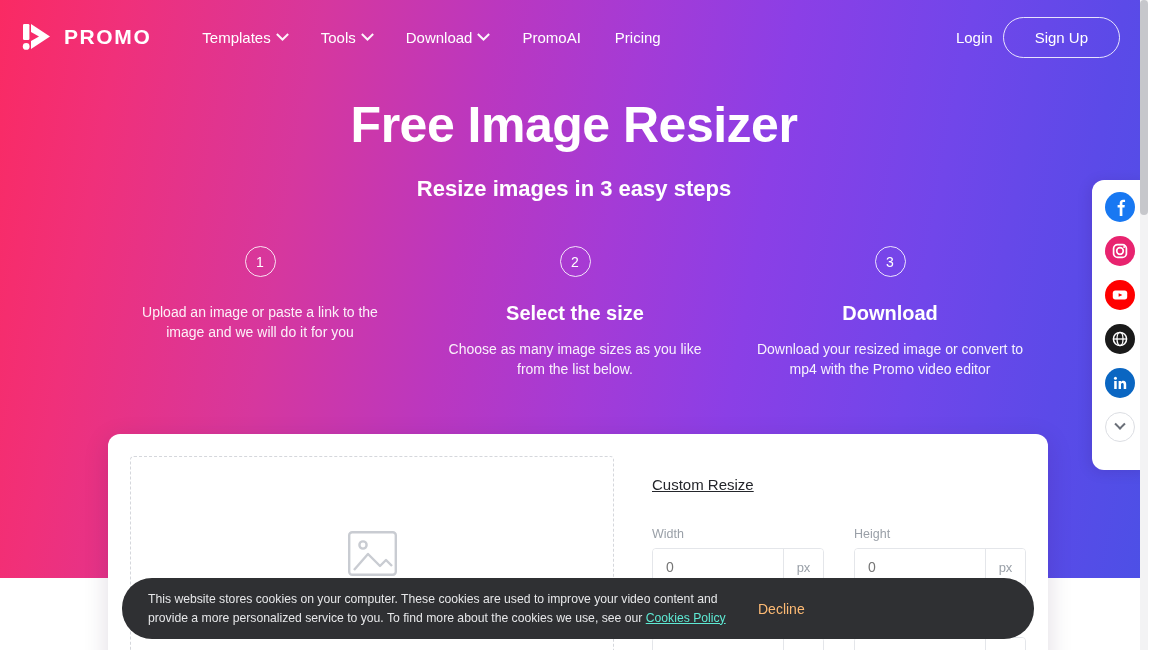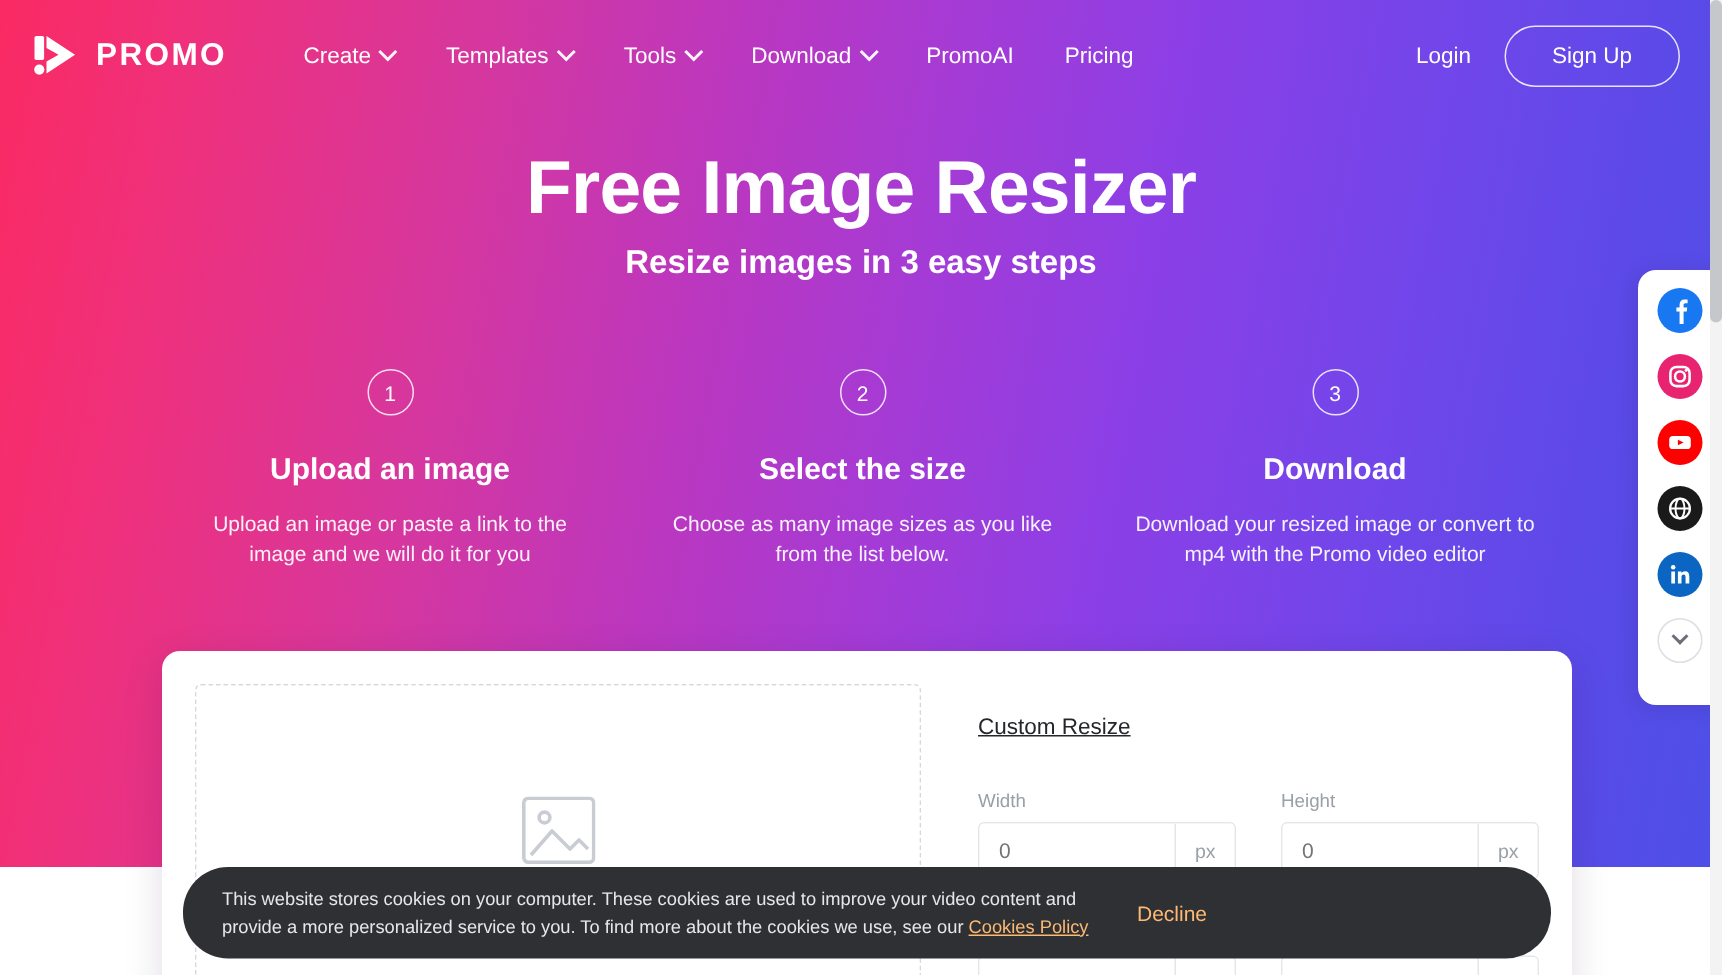--- a/index.html
+++ b/index.html
@@ -43,35 +43,35 @@
     display:flex; align-items:center; gap:7px;
     color:#ffffff; font-size:15px; padding:8px 17px;
     cursor:pointer; white-space:nowrap;
   }
   .chev {
     display:inline-block; width:9px; height:9px;
     border-right:2px solid rgba(255,255,255,.95);
     border-bottom:2px solid rgba(255,255,255,.95);
     transform:rotate(45deg) translate(-2px,-2px);
   }
-  .nav-right { margin-left:auto; display:flex; align-items:center; gap:22px; padding-right:6px;}
+  .nav-right { margin-left:auto; display:flex; align-items:center; gap:10px; padding-right:6px;}
   .login { color:#fff; font-size:15px; cursor:pointer; }
   .signup {
     color:#fff; font-size:15px; border:1.5px solid rgba(255,255,255,.85);
     border-radius:22px; padding:11px 31px; cursor:pointer; background:transparent;
     font-family:"Liberation Sans", sans-serif;
   }
 
   
   .h1 {
     position:absolute; top:96px; width:1148px; text-align:center;
     color:#fff; font-size:50px; font-weight:bold; letter-spacing:-0.5px;
   }
   .h2 {
-    position:absolute; top:162px; width:1148px; text-align:center;
+    position:absolute; top:176px; width:1148px; text-align:center;
     color:#fff; font-size:22px; font-weight:bold;
   }
 
   
   .steps {
     position:absolute; top:246px; left:110px; width:930px;
     display:flex; justify-content:space-between;
   }
   .step { width:300px; text-align:center; }
   .step-num {
@@ -146,21 +146,21 @@
   }
 
   
   .cookie {
     position:absolute; left:122px; top:578px; width:912px; height:61px;
     background:#2f3033; border-radius:30px;
     display:flex; align-items:center; padding:0 26px 0 26px;
     z-index:40;
   }
   .cookie-text { color:#e6e7e9; font-size:12.2px; line-height:1.5; flex:1; max-width:610px;}
-  .cookie-link { color:#fdba74; text-decoration:underline; cursor:pointer; }
+  .cookie-link { color:#5eead4; text-decoration:underline; cursor:pointer; }
   .decline {
     color:#fdba74; font-size:14px; cursor:pointer; white-space:nowrap;
   }
   .agree {
     background:#fff; color:#1d1e20; font-size:14px;
     border:none; border-radius:22px; padding:11px 26px; cursor:pointer;
     white-space:nowrap; font-family:"Liberation Sans", sans-serif;
   }
 
   
@@ -187,24 +187,20 @@
           <path d="M9 2 L28 14.5 L9 27 L9 19 L17 14.5 L9 10 Z" fill="#ffffff"></path>
           <rect x="1" y="2" width="6.4" height="16" rx="1.2" fill="#ffffff"></rect>
           <circle cx="4.2" cy="24.4" r="3.4" fill="#ffffff"></circle>
         </svg>
       </div>
       <span class="brand-name">PROMO</span>
     </div>
 
     <div class="nav-links">
       <div class="nav-item">
-        <span>Create</span>
-        <span class="chev"></span>
-      </div>
-      <div class="nav-item">
         <span>Templates</span>
         <span class="chev"></span>
       </div>
       <div class="nav-item">
         <span>Tools</span>
         <span class="chev"></span>
       </div>
       <div class="nav-item">
         <span>Download</span>
         <span class="chev"></span>
@@ -222,21 +218,20 @@
       <button class="signup">Sign Up</button>
     </div>
   </div>
 
   <div class="h1">Free Image Resizer</div>
   <div class="h2">Resize images in 3 easy steps</div>
 
   <div class="steps">
     <div class="step">
       <div class="step-num">1</div>
-      <div class="step-title">Upload an image</div>
       <div class="step-desc">Upload an image or paste a link to the image and we will do it for you</div>
     </div>
     <div class="step">
       <div class="step-num">2</div>
       <div class="step-title">Select the size</div>
       <div class="step-desc">Choose as many image sizes as you like from the list below.</div>
     </div>
     <div class="step">
       <div class="step-num">3</div>
       <div class="step-title">Download</div>

